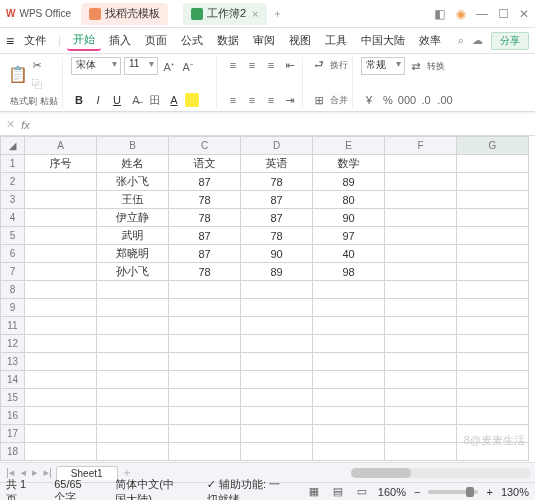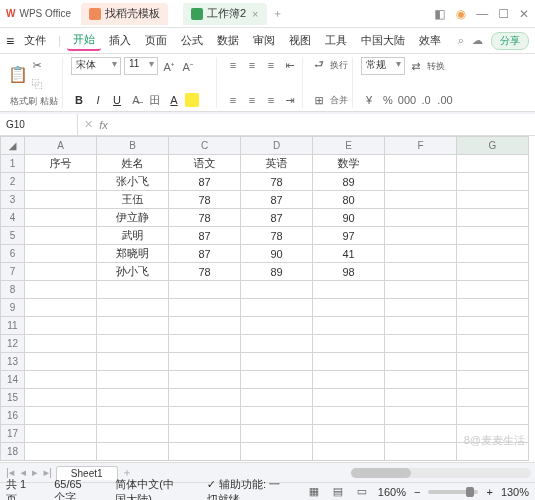--- a/index.html
+++ b/index.html
@@ -15,21 +15,21 @@
 .tab.green .ticon{background:#3ba05a;}
 .tab .close{margin-left:6px;color:#999;}
 .tabplus{width:18px;text-align:center;color:#999;cursor:pointer;}
 .winctl{margin-left:auto;display:flex;gap:10px;align-items:center;}
 .winctl span{color:#888;cursor:pointer;font-size:12px;}
 .menubar{height:26px;background:#fff;display:flex;align-items:center;padding:0 6px;border-bottom:1px solid #e0e0e0;gap:2px;}
 .menubar .hamb{font-size:14px;margin-right:2px;cursor:pointer;}
 .menubar .mitem{padding:2px 6px;font-size:11px;cursor:pointer;border-radius:3px;}
 .menubar .mitem.active{color:#1c9965;border-bottom:2px solid #ec4899;}
 .menubar .right{margin-left:auto;display:flex;gap:8px;align-items:center;}
-.sharebtn{background:#e9f5ed;color:#1c9965;border:1px solid #b8e0c7;border-radius:8px;padding:1px 8px;font-size:10px;cursor:pointer;}
+.sharebtn{background:#e9f5ed;color:#1c9965;border:1px solid #b8e0c7;border-radius:2px;padding:1px 8px;font-size:10px;cursor:pointer;}
 .ribbon{height:58px;background:#fff;display:flex;padding:3px 6px;gap:4px;border-bottom:1px solid #ddd;}
 .rgroup{display:flex;flex-direction:column;justify-content:space-between;padding:0 4px;border-right:1px solid #eee;}
 .rgroup:last-child{border-right:none;}
 .rrow{display:flex;gap:3px;align-items:center;}
 .ricon{width:16px;height:16px;display:flex;align-items:center;justify-content:center;color:#666;cursor:pointer;border-radius:2px;font-size:11px;}
 .rlabel{font-size:9px;color:#666;text-align:center;}
 .sel{border:1px solid #ccc;background:#fff;height:18px;font-size:10px;padding:0 14px 0 4px;cursor:pointer;position:relative;}
 .sel::after{content:"▾";position:absolute;right:3px;color:#888;}
 .namebox{height:22px;background:#fff;display:flex;align-items:center;border-bottom:1px solid #ddd;margin-top:2px;}
 .nameinput{width:78px;border:none;padding:0 6px;font-size:10px;border-right:1px solid #ddd;height:100%;}
@@ -176,21 +176,20 @@
       <span class="ricon">¥</span>
       <span class="ricon">%</span>
       <span class="ricon">000</span>
       <span class="ricon">.0</span>
       <span class="ricon">.00</span>
     </div>
   </div>
 </div>
 
 <div class="namebox">
-  <input class="nameinput" value="G10" style="">
   <div class="fxwrap">
     <span style="color:#bbb">✕</span>
     <span class="fx">fx</span>
     <input style="border: none; flex: 1 1 0%; height: 100%;">
   </div>
 </div>
 
 <div class="grid">
   <table id="sheet">
       <tbody>
@@ -253,21 +252,21 @@
           <td class="cell ">97</td>
           <td class="cell "></td>
           <td class="cell "></td>
         </tr>
         <tr>
           <td class="rowh ">6</td>
           <td class="cell "></td>
           <td class="cell ">郑晓明</td>
           <td class="cell ">87</td>
           <td class="cell ">90</td>
-          <td class="cell ">41</td>
+          <td class="cell ">40</td>
           <td class="cell "></td>
           <td class="cell "></td>
         </tr>
         <tr>
           <td class="rowh ">7</td>
           <td class="cell "></td>
           <td class="cell ">孙小飞</td>
           <td class="cell ">78</td>
           <td class="cell ">89</td>
           <td class="cell ">98</td>

